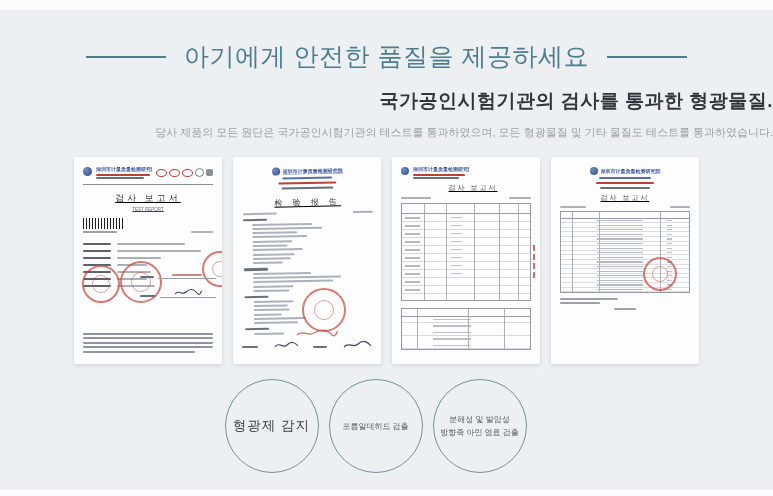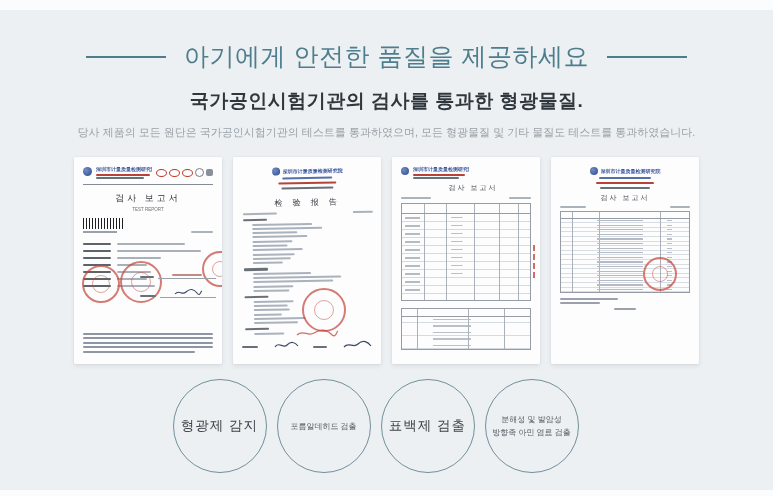--- a/index.html
+++ b/index.html
@@ -6,29 +6,29 @@
   body{
     width:773px;height:496px;position:relative;overflow:hidden;
     background:#edf0f2;
     font-family:"Liberation Sans","DejaVu Sans",sans-serif;
   }
   .edge-strip{position:absolute;left:0;width:773px;background:#fbfcfd;}
   .edge-strip.top{top:0;height:10px;}
   .edge-strip.bottom{bottom:0;height:6px;}
 
   
-  .header-sec{padding-top:40px;text-align:center;}
+  .header-sec{padding-top:40px;text-align:right;}
   .title-row{display:flex;align-items:center;justify-content:center;gap:18px;}
   .title-line{width:80px;height:2px;background:#4e7e8e;}
   .page-title{font-size:25px;color:#4e7e8e;font-weight:500;letter-spacing:0.5px;white-space:nowrap;}
   .page-subtitle{margin-top:15px;font-size:19px;font-weight:bold;color:#2f363c;letter-spacing:0.5px;}
   .page-desc{margin-top:11px;font-size:11px;color:#98a0a8;}
 
   
-  .certs{margin-top:17px;display:flex;justify-content:center;gap:11px;}
+  .certs{margin-top:17px;display:flex;justify-content:center;gap:11px;text-decoration:underline;}
   .cert-card{
     width:148px;height:207px;box-sizing:border-box;padding:9px 9px;
     background:#fdfdfe;border-radius:1px;position:relative;overflow:hidden;
     box-shadow:0 0 1px rgba(60,70,85,.25),0 2px 4px rgba(60,70,85,.10);
   }
   .bar{display:block;height:2px;background:#aab2bc;border-radius:1px;margin:2px 0;}
 
   
   .doc-head{display:flex;align-items:flex-start;gap:4px;}
   .logo{width:9px;height:9px;border-radius:50%;background:radial-gradient(circle at 35% 35%,#6f8cc4,#2c4a8a);flex:0 0 auto;margin-top:1px;}
@@ -337,21 +337,18 @@
 </div>
 
 <div class="badges">
   <div class="badge">
     <span class="label">형광제 감지</span>
   </div>
   <div class="badge small">
     <span class="label">포름알데히드 검출</span>
   </div>
   <div class="badge">
-    <span class="label">표백제 검출</span>
-  </div>
-  <div class="badge">
     <span class="label2">분해성 및 발암성</span>
     <span class="label2">방향족 아민 염료 검출</span>
   </div>
 </div>
 
 <div class="edge-strip bottom"></div>
 
 </body></html>

